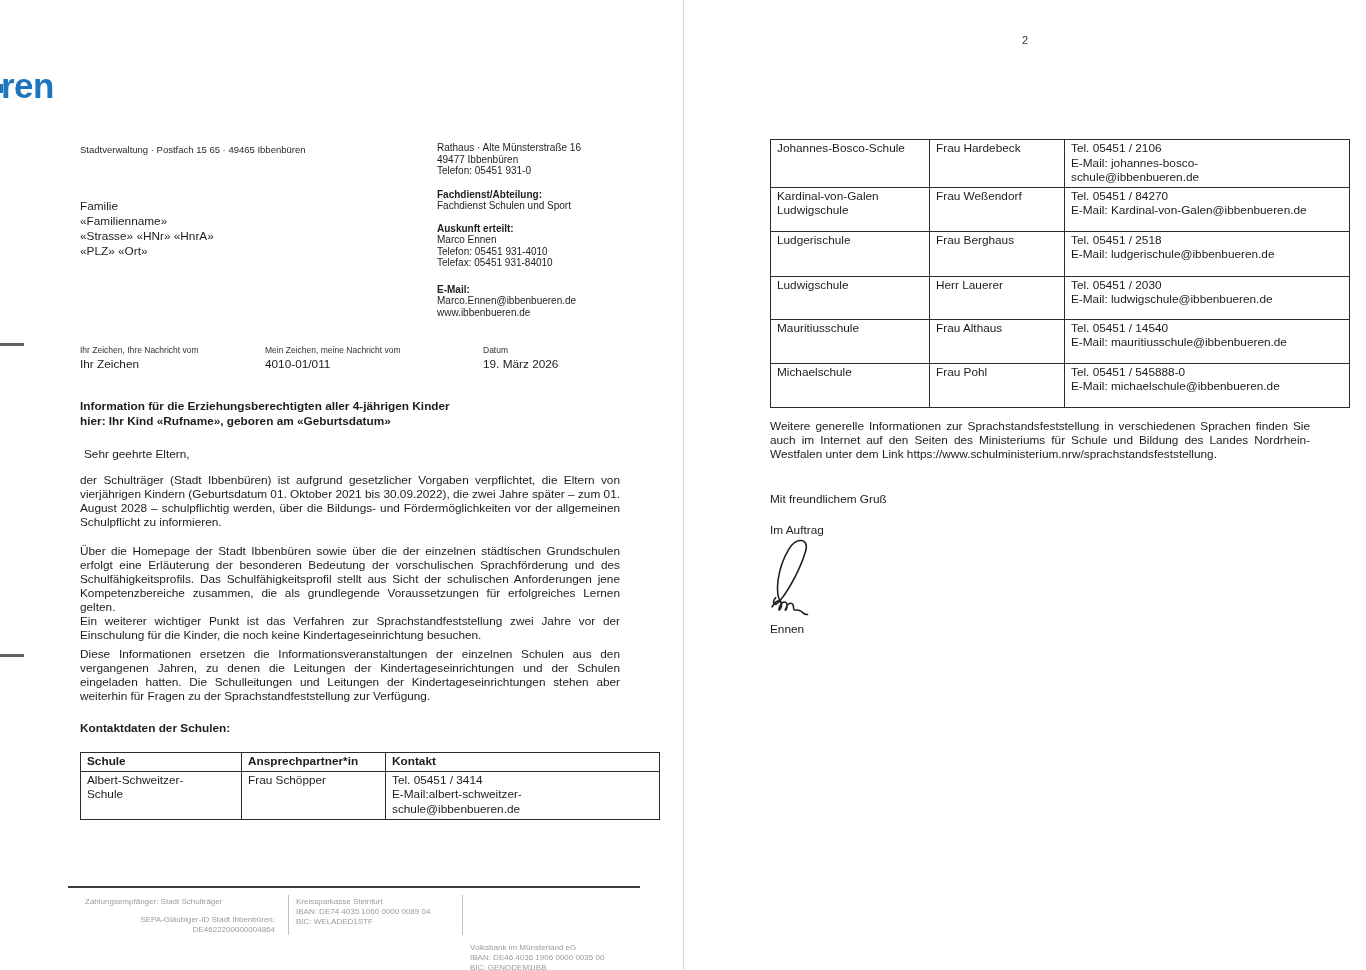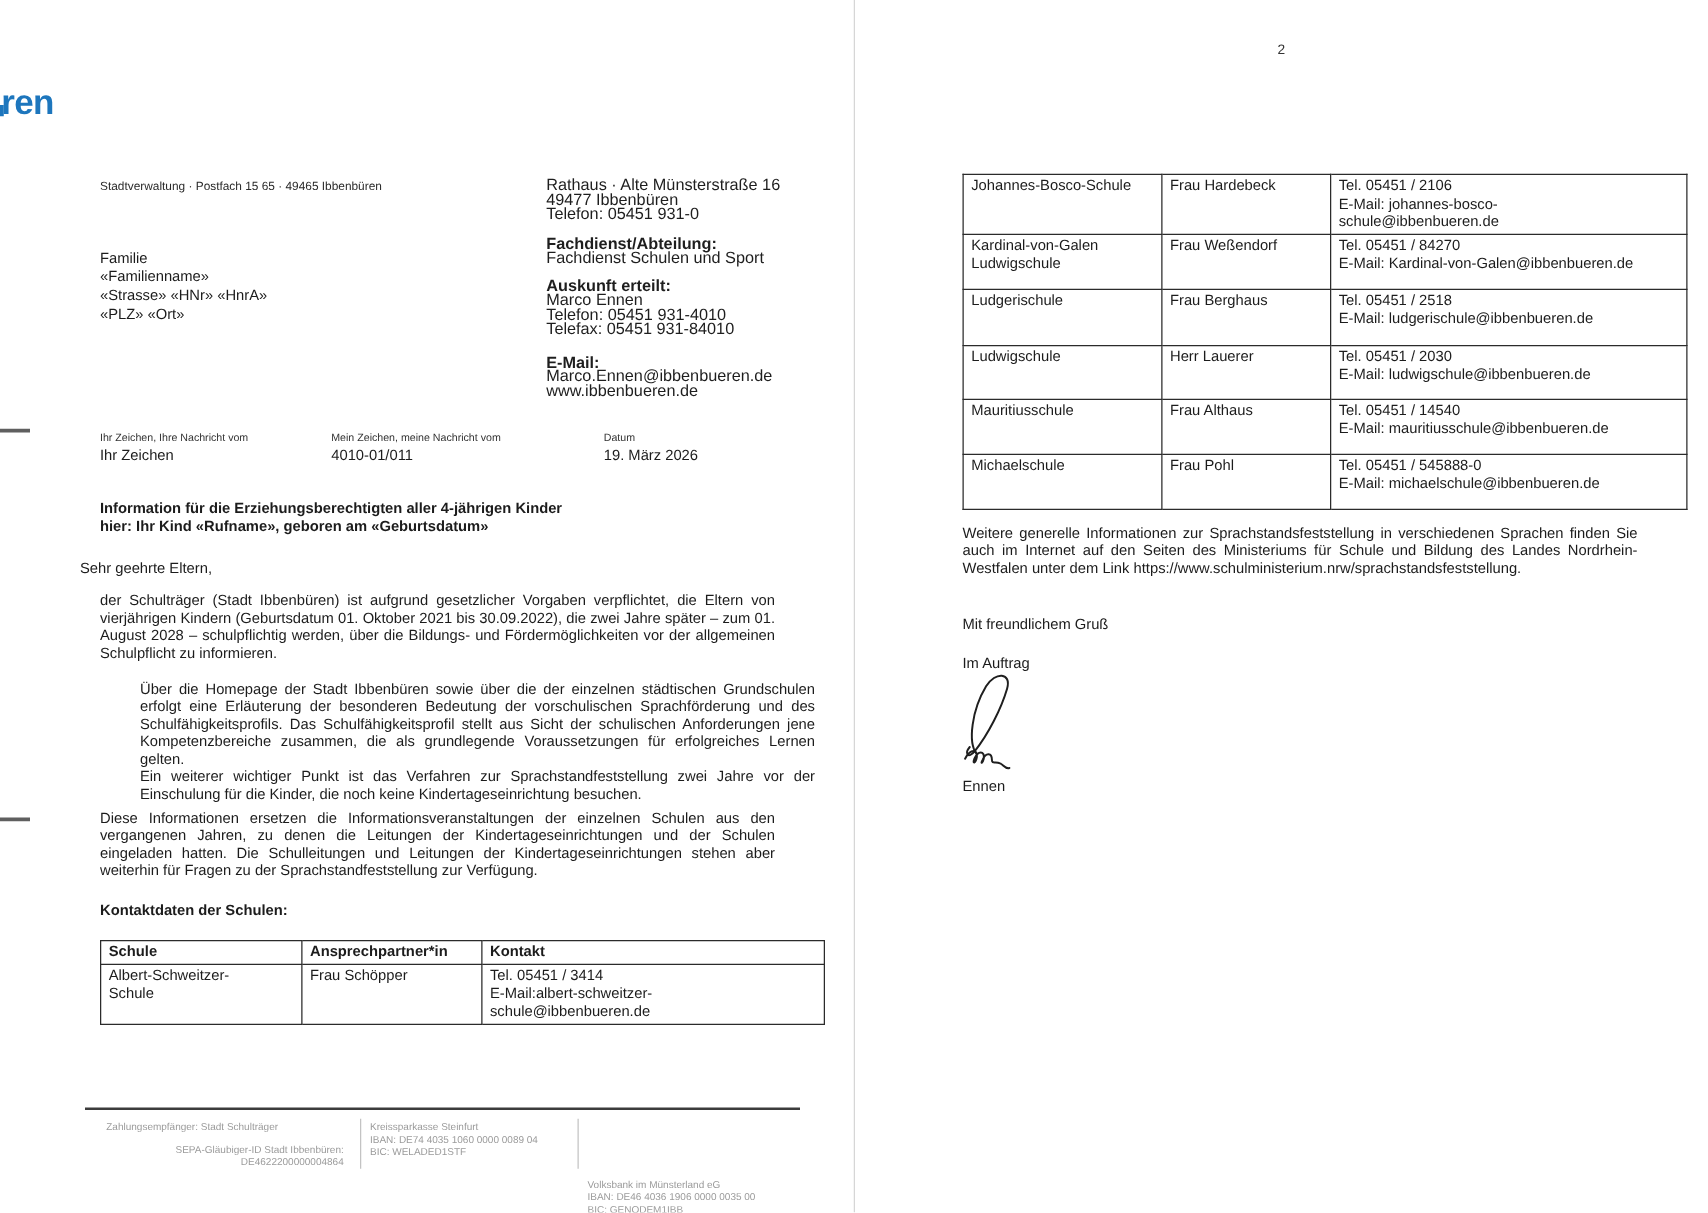--- a/index.html
+++ b/index.html
@@ -12,41 +12,41 @@
   .pre{white-space:pre-line;}
   .just{text-align:justify;}
   .b{font-weight:bold;}
   .t{font-size:11.8px;line-height:14px;color:#1c1c1c;}
   .page{position:absolute;top:0;height:970px;background:#fff;}
   .pg1{left:0;width:683px;}
   .pg2{left:684px;width:682px;}
   .page-divider{position:absolute;left:683px;top:0;width:1px;height:970px;background:#d6d6d6;}
 
   
-  .logo-fragment{left:1px;top:66px;font-size:28px;font-weight:700;color:#1d76bd;letter-spacing:-0.5px;}
+  .logo-fragment{left:1px;top:66px;font-size:35px;font-weight:700;color:#1d76bd;letter-spacing:-0.5px;}
   .logo-sliver{left:0;top:84px;width:3px;height:9px;background:#1d76bd;}
   .fold-mark{left:0;width:24px;height:3px;background:#5f5f5f;}
   .fold-1{top:343px;}
   .fold-2{top:654px;}
   .sender-line{left:80px;top:144px;font-size:9.5px;color:#2a2a2a;}
   .recipient{left:80px;top:199px;font-size:11.8px;line-height:15px;}
-  .office-block{left:437px;top:142px;width:190px;font-size:13px;line-height:11.5px;color:#1e1e1e;}
+  .office-block{left:437px;top:142px;width:190px;font-size:10px;line-height:11.5px;color:#1e1e1e;}
   .office-block .grp{margin-top:12px;}
   .office-block .grp3{margin-top:11px;}
   .office-block .grp-mail{margin-top:15px;}
   .ref-label{font-size:8.5px;color:#333;}
   .ref-value{font-size:11.8px;margin-top:2px;}
   .ref-col1{left:80px;top:345px;}
   .ref-col2{left:265px;top:345px;}
   .ref-col3{left:483px;top:345px;}
   .subject{left:80px;top:399px;width:540px;font-weight:bold;font-size:11.8px;line-height:14.5px;}
-  .salutation{left:64px;top:447px;}
+  .salutation{left:84px;top:447px;}
   .para{width:540px;}
   .para1{left:80px;top:473px;}
-  .para2{left:80px;top:544px;margin-left:32px;}
+  .para2{left:80px;top:544px;}
   .para3{left:80px;top:647px;}
   .tbl-heading{left:80px;top:721px;font-weight:bold;font-size:11.8px;}
   .ct{border-collapse:collapse;table-layout:fixed;}
   .ct td,.ct th{border:1px solid #2b2b2b;vertical-align:top;padding:1px 6px 2px 6px;
       font-size:11.8px;line-height:14.5px;text-align:left;white-space:pre-line;font-weight:normal;}
   .ct th{font-weight:bold;}
   .tbl1{left:80px;top:752px;width:540px;}
   .tbl1 .c1{width:148px;}.tbl1 .c2{width:131px;}.tbl1 .c3{width:261px;}
   .footer-rule{left:68px;top:886px;width:572px;height:2px;background:#3c3c3c;}
   .footer-col{font-size:8px;line-height:10px;color:#9b9b9b;}

